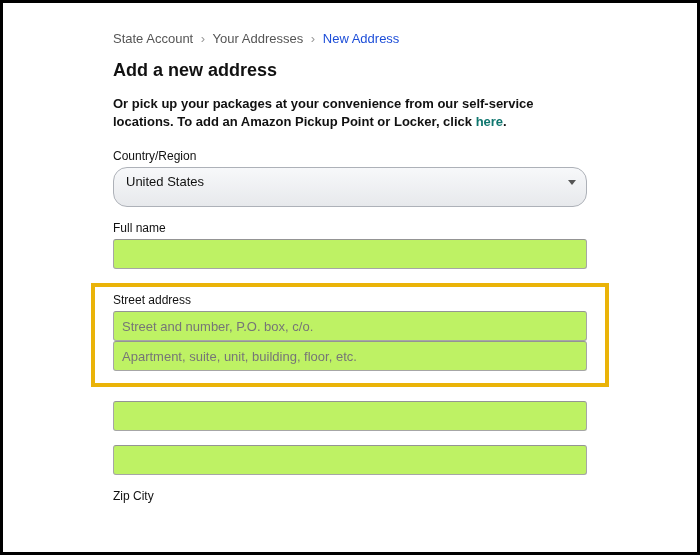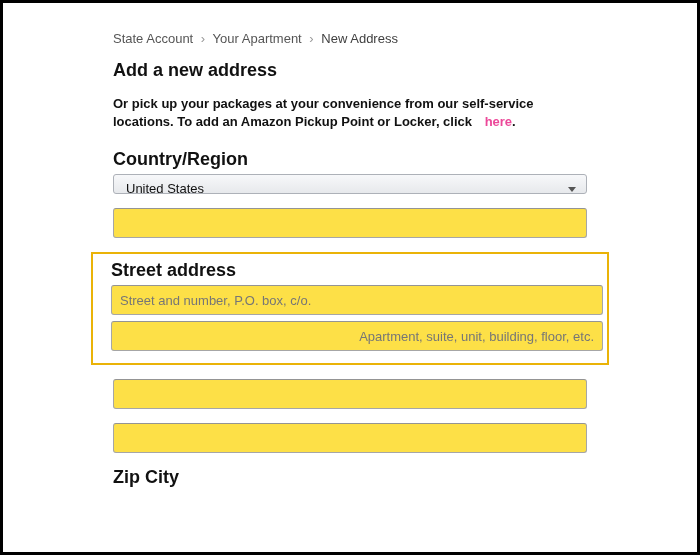--- a/index.html
+++ b/index.html
@@ -20,123 +20,121 @@
     .breadcrumb {
       font-size: 13px;
       color: #555;
       margin-bottom: 14px;
     }
     .breadcrumb .sep {
       margin: 0 4px;
       color: #999;
     }
     .breadcrumb .current {
-      color: #404040;
+      color: #1d4ed8;
     }
     h1 {
       font-size: 18px;
       font-weight: 700;
       margin-bottom: 14px;
     }
     .subtext {
       font-size: 13px;
       font-weight: 700;
       line-height: 1.4;
       margin-bottom: 18px;
     }
     .subtext a {
-      color: #ec4899;
+      color: #0f766e;
       text-decoration: none;
       font-weight: 700;
-      margin-left: 9px;
     }
     .field-group {
       margin-bottom: 14px;
     }
     .field-label {
-      font-size: 18px;
-      font-weight: 700;
+      font-size: 12px;
+      font-weight: 400;
       display: block;
       margin-bottom: 4px;
     }
     .text-input {
       width: 100%;
       height: 30px;
       border: 1px solid #a6a6a6;
       border-top-color: #949494;
       border-radius: 3px;
       padding: 4px 8px;
       font-size: 13px;
       color: #111;
-      background: #fde047;
+      background: #bef264;
     }
     .text-input::placeholder {
       color: #767676;
     }
     .text-input + .text-input {
-      margin-top: 6px;
-      text-align: right;
     }
     .select-box {
       width: 100%;
-      height: 20px;
+      height: 40px;
       border: 1px solid #adb1b8;
-      border-radius: 3px;
+      border-radius: 14px;
       background: linear-gradient(#f7f8fa, #e7e9ec);
       padding: 0 12px 0 12px;
       font-size: 13px;
       line-height: 28px;
       cursor: pointer;
       position: relative;
     }
     .select-box::after {
       content: "";
       position: absolute;
       right: 10px;
       top: 12px;
       width: 0;
       height: 0;
       border-left: 4px solid transparent;
       border-right: 4px solid transparent;
       border-top: 5px solid #555;
     }
     .highlight-box {
-      border: 2px solid #eab308;
+      border: 4px solid #eab308;
       margin: 0 -22px 14px -22px;
-      padding: 6px 4px 12px 18px;
+      padding: 6px 18px 12px 18px;
     }
     .highlight-box .field-group {
       margin-bottom: 0;
     }
   </style>
 </head>
 <body>
 
 <div class="breadcrumb">
   <span>State Account</span>
   <span class="sep">›</span>
-  <span>Your Apartment</span>
+  <span>Your Addresses</span>
   <span class="sep">›</span>
   <span class="current">New Address</span>
 </div>
 
 <h1>Add a new address</h1>
 
 <p class="subtext">
   <span>Or pick up your packages at your convenience from our self-service locations. To add an Amazon Pickup Point or Locker, click </span><a href="#">here</a><span>.</span>
 </p>
 
 <div class="field-group">
   <label class="field-label">Country/Region</label>
   <div class="select-box">
     <span>United States</span>
   </div>
 </div>
 
 <div class="field-group">
+  <label class="field-label">Full name</label>
   <input type="text" class="text-input" style="">
 </div>
 
 <div class="highlight-box">
   <div class="field-group">
     <label class="field-label">Street address</label>
     <input type="text" class="text-input" placeholder="Street and number, P.O. box, c/o." style="">
     <input type="text" class="text-input" placeholder="Apartment, suite, unit, building, floor, etc." style="">
   </div>
 </div>

